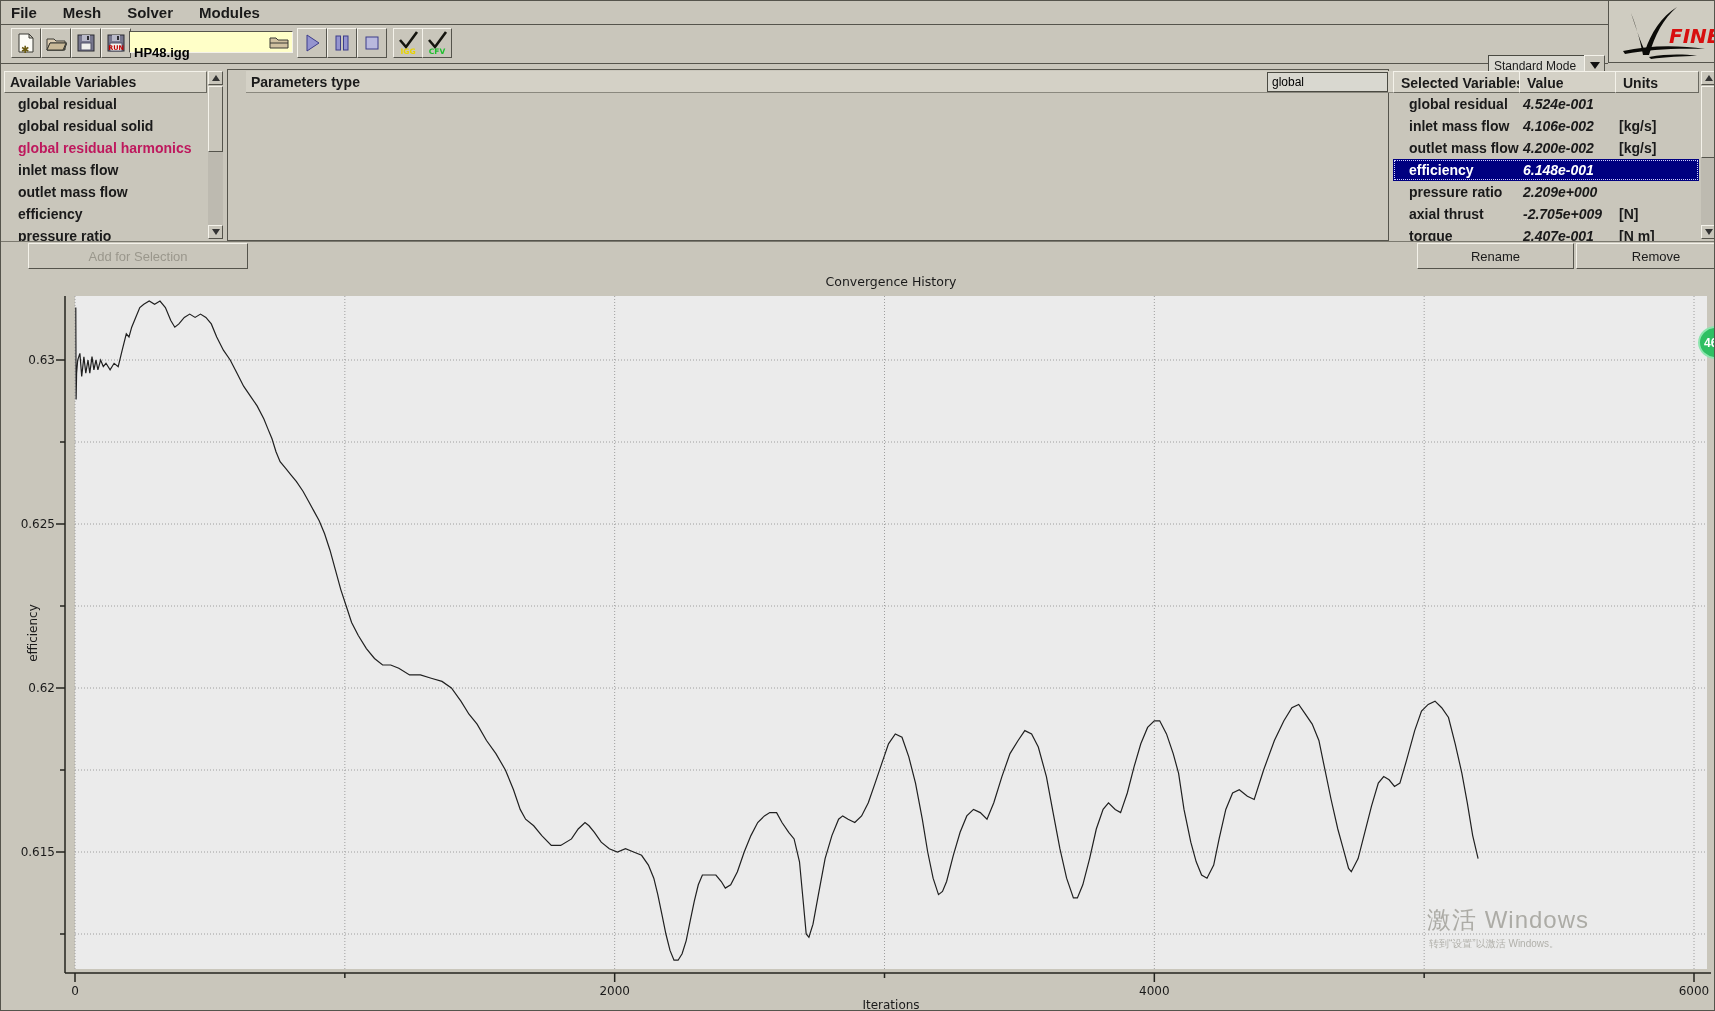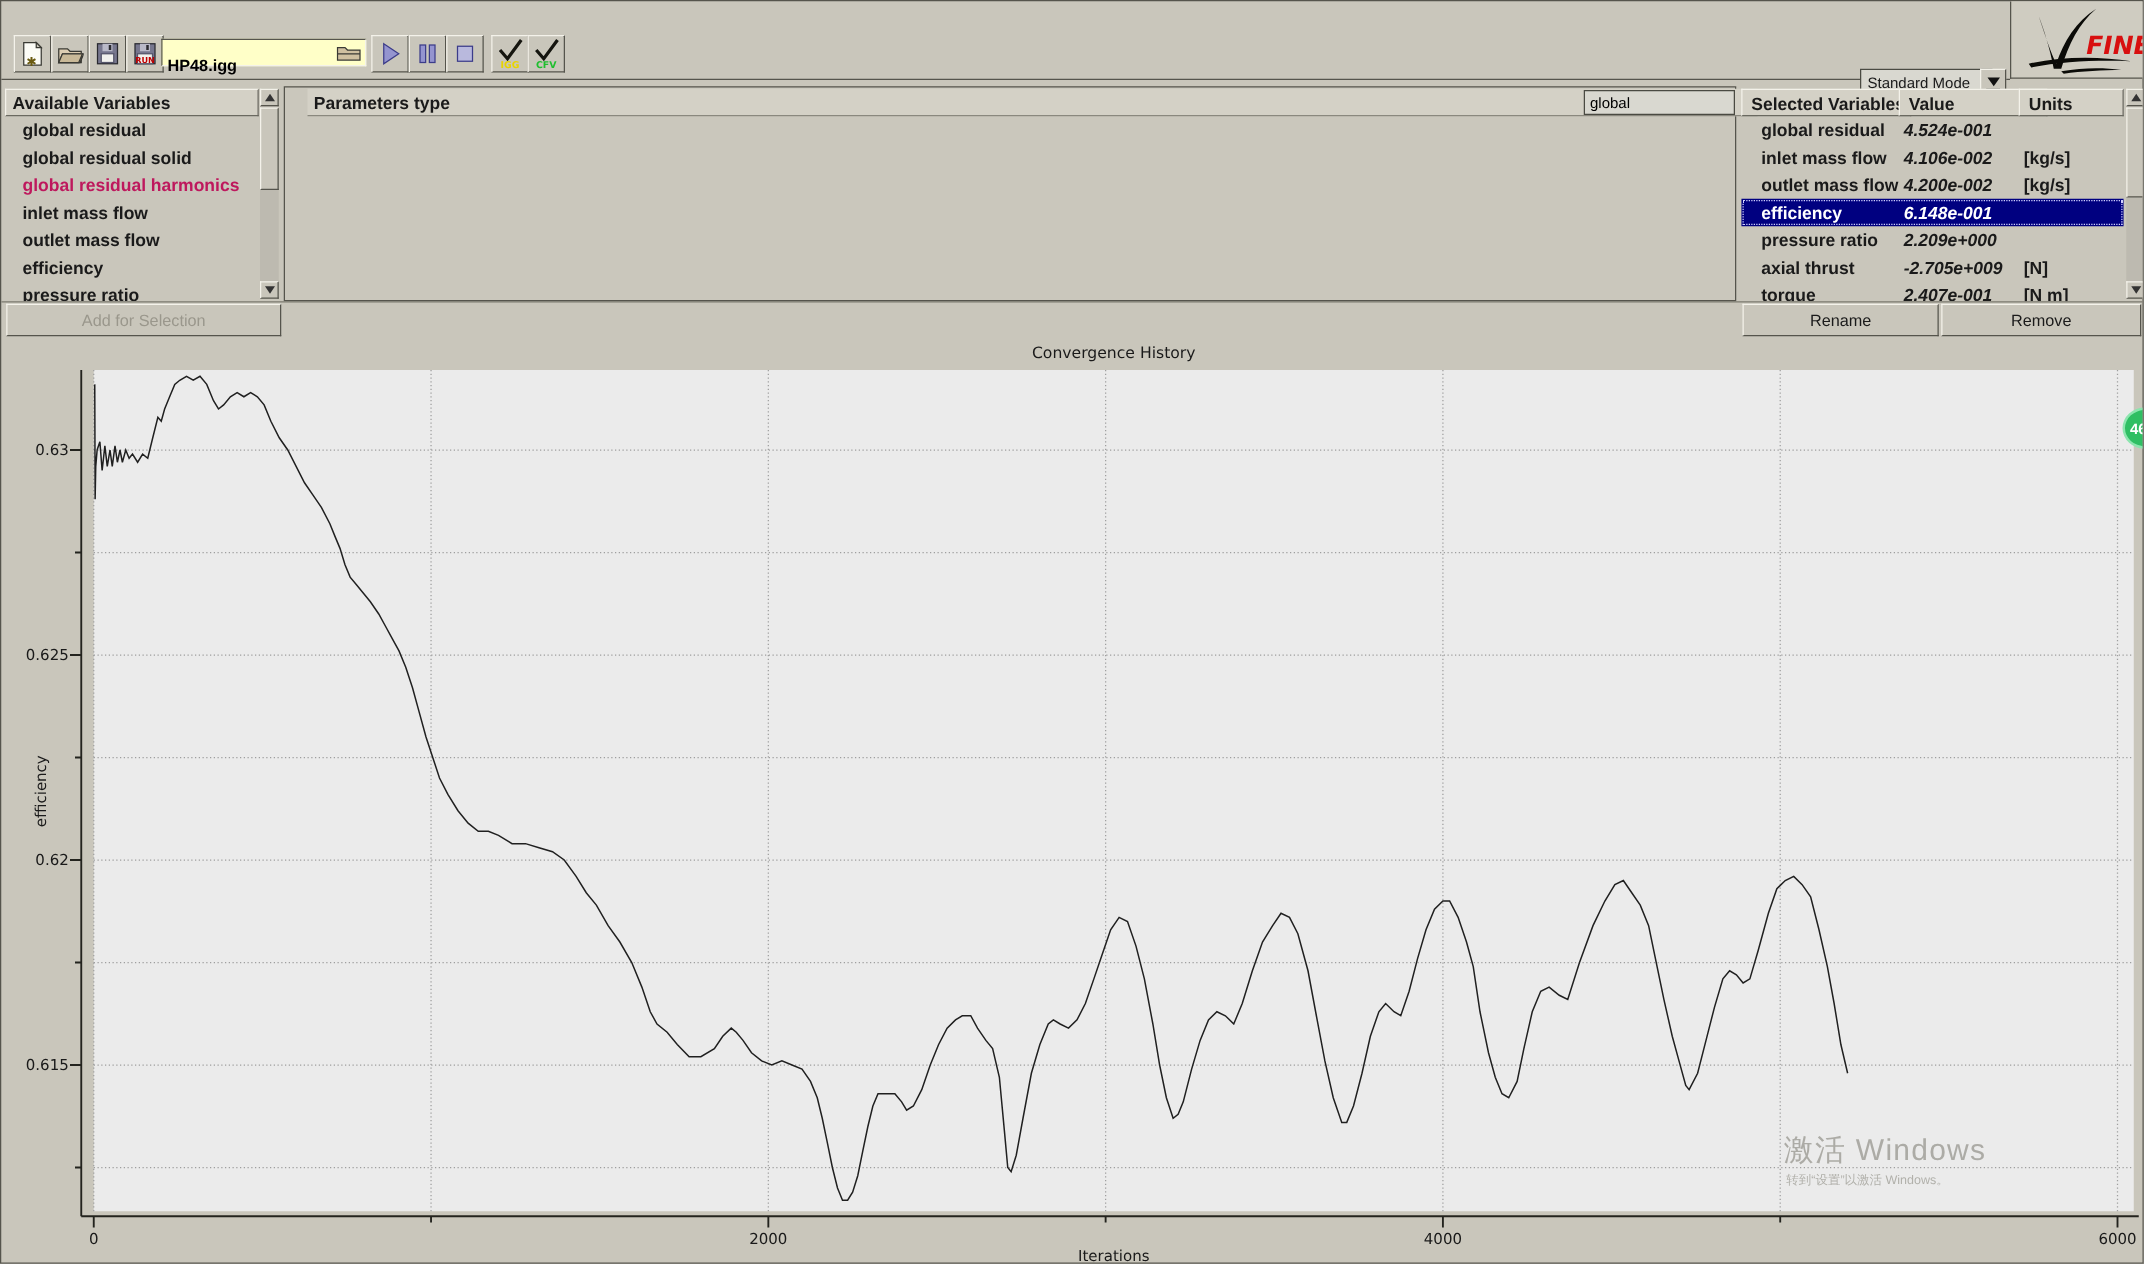--- a/index.html
+++ b/index.html
@@ -37,37 +37,43 @@
   #params-hdr{left:245px;top:70px;width:1160px;height:22px;border-bottom:1px solid #8a887e;}
   #filter-input{left:1266px;top:71px;width:121px;height:20px;background:#d9d8d0;border:1px solid #4a4a42;font:12px "Liberation Sans",sans-serif;padding-left:4px;box-sizing:border-box;outline:none;}
   .hdr-cell{position:absolute;top:70px;height:22px;background:#d4d1c6;font-weight:bold;font-size:14px;line-height:22px;padding-left:7px;box-sizing:border-box;border:1px solid #6a6960;border-top-color:#f4f2ea;border-left-color:#f4f2ea;}
   #sel-rows{left:1392px;top:92px;width:306px;height:148px;overflow:hidden;}
   .sel-row{position:relative;height:22px;line-height:22px;font-weight:bold;font-size:14px;white-space:nowrap;}
   .sel-row .c-name{position:absolute;left:16px;}
   .sel-row .c-val{position:absolute;left:130px;font-style:italic;}
   .sel-row .c-unit{position:absolute;left:226px;}
   .sel-row.selected{background:#000080;color:#fff;outline:1px dotted #d0d0ff;outline-offset:-2px;}
   
-  .btn{background:#c9c6bb;font-size:13px;display:flex;align-items:center;justify-content:center;cursor:default;}
+  .btn{background:#c9c6bb;font-size:13px;display:flex;align-items:center;justify-content:center;cursor:default;margin-left:23px;}
   #add-btn{left:4px;top:242px;width:218px;height:24px;color:#9a978c;}
   #rename-btn{left:1393px;top:242px;width:155px;height:24px;}
   #remove-btn{left:1552px;top:242px;width:158px;height:24px;}
   #hline-240{left:0;top:240px;width:1715px;height:1px;background:#7b796f;}
   
   #chart{left:0;top:268px;width:1715px;height:743px;}
   #watermark1{left:1426px;top:903px;font-size:24px;color:#a2a19a;opacity:.85;letter-spacing:1px;}
   #watermark2{left:1428px;top:936px;font-size:10px;color:#a7a69f;opacity:.85;}
   #badge{left:1697px;top:325px;width:36px;height:33px;border-radius:50%;background:#2fbf63;border:2px solid #8ce5ae;color:#fff;font-weight:bold;font-size:12px;display:flex;align-items:center;justify-content:flex-start;padding-left:4px;box-sizing:border-box;}
   svg text{font-family:"DejaVu Sans",sans-serif;}
 </style>
 </head>
 <body>
 
 <div id="app">
 
+  <div id="menubar" class="abs">
+    <span class="menu-item">File</span>
+    <span class="menu-item">Mesh</span>
+    <span class="menu-item">Solver</span>
+    <span class="menu-item">Modules</span>
+  </div>
 
   <div id="toolbar" class="abs">
     <div class="tbtn raised" style="left:10px">
       <svg width="22" height="22" viewBox="0 0 22 22">
         <polygon points="4,2 14,2 18,6 18,20 4,20" fill="#fcfcf6" stroke="#3a3a34"></polygon>
         <polygon points="14,2 14,6 18,6" fill="#c9c6bb" stroke="#3a3a34"></polygon>
         <text x="6" y="21" font-size="10" fill="#6a5a10">✱</text>
       </svg>
     </div>
     <div class="tbtn raised" style="left:40px">

